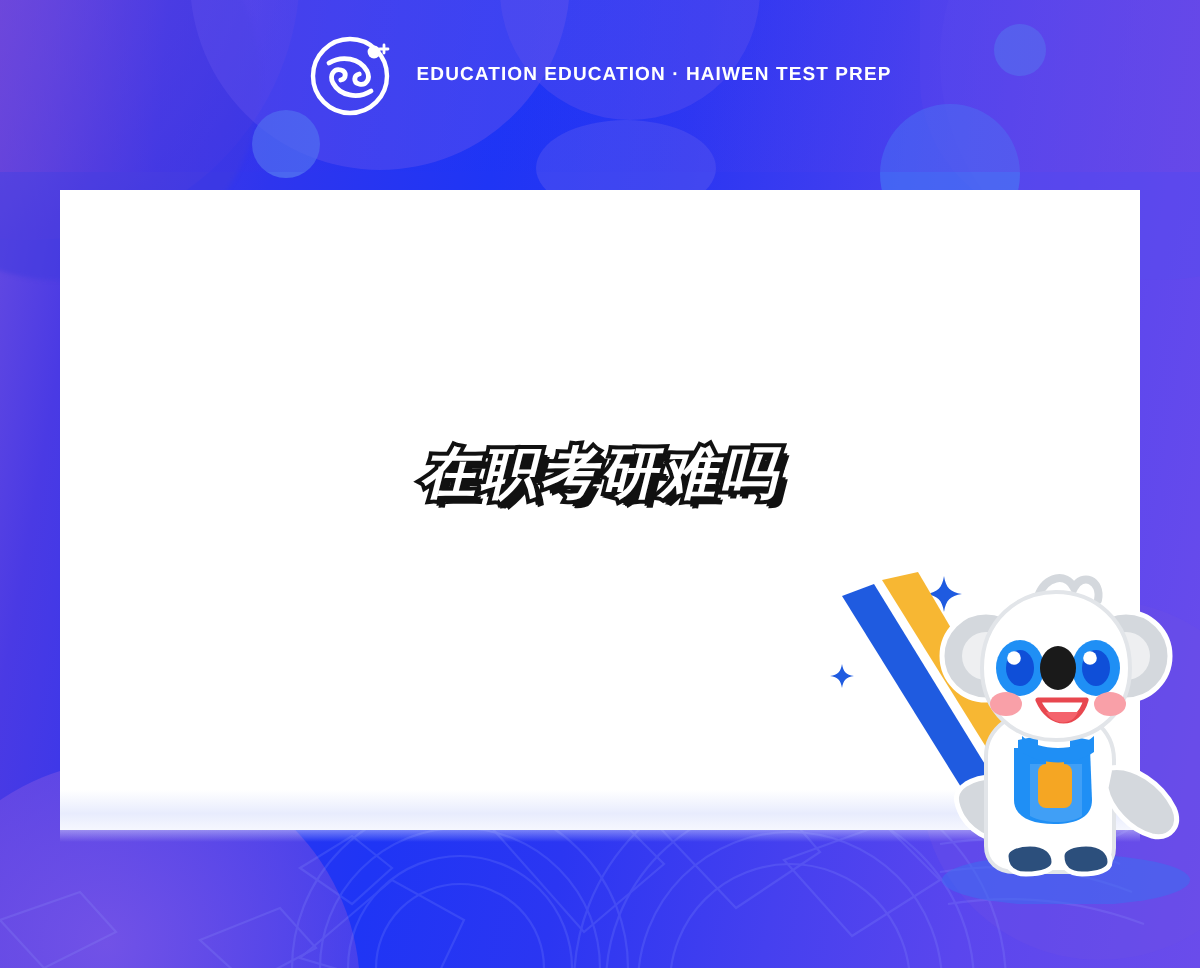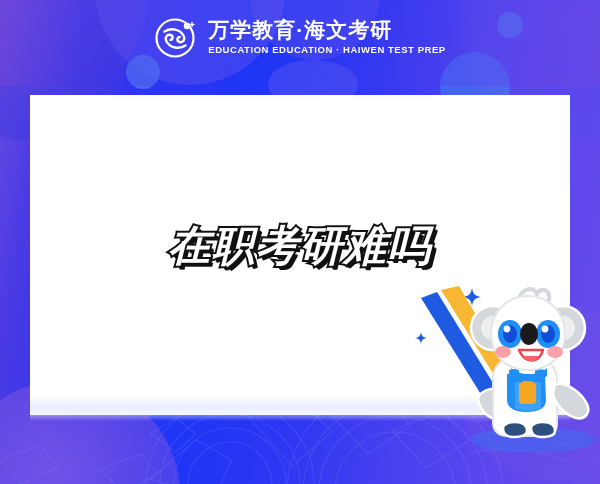--- a/index.html
+++ b/index.html
@@ -94,21 +94,21 @@
     background:linear-gradient(to bottom,#ffffff 0%,#e8ecfd 45%,rgba(70,80,240,0) 100%);
   }
 
   
   .title-wrap{
     position:absolute;left:0;top:218px;width:600px;
     display:flex;justify-content:center;align-items:center;
   }
   .title{
     font-family:"DejaVu Sans","Liberation Sans",sans-serif;
-    font-size:42px;font-weight:bold;font-style:italic;
+    font-size:28px;font-weight:bold;font-style:italic;
     color:#ffffff;letter-spacing:2px;white-space:nowrap;
     -webkit-text-stroke:4px #111111;
     paint-order:stroke fill;
     text-shadow:
       3px 3px 0 #111111,
       4px 4px 0 #111111;
   }
 
   
   .mascot{position:absolute;left:415px;top:272px;width:185px;height:180px;}
@@ -168,21 +168,20 @@
     <div class="logo-mark">
       <svg viewBox="0 0 44 44" width="44" height="44">
         <circle cx="21" cy="23" r="18.5" fill="none" stroke="#ffffff" stroke-width="2.2"></circle>
         <path d="M10.5 16.5 C17 12.5 26 14 29.5 20.5 C31.5 24.5 29 28 25.5 27 C22.5 26.2 22.8 22.6 25.6 22" fill="none" stroke="#ffffff" stroke-width="2.4" stroke-linecap="round"></path>
         <path d="M31.5 30.5 C25 34.6 16 33 12.5 26.5 C10.5 22.5 13 19 16.5 20 C19.5 20.8 19.2 24.4 16.4 25" fill="none" stroke="#ffffff" stroke-width="2.4" stroke-linecap="round"></path>
         <circle cx="33" cy="11" r="3.2" fill="#ffffff"></circle>
         <path d="M38 7.5 v4 M36 9.5 h4" stroke="#ffffff" stroke-width="1.4" stroke-linecap="round"></path>
       </svg>
     </div>
     <div class="brand-text">
-      <div class="brand-cn">万学教育·海文考研</div>
       <div class="brand-en">EDUCATION EDUCATION · HAIWEN TEST PREP</div>
     </div>
   </div>
 
   <div class="title-wrap">
     <div class="title">在职考研难吗</div>
   </div>
 
   <div class="mascot">
     <svg viewBox="0 0 185 180" width="185" height="180">

